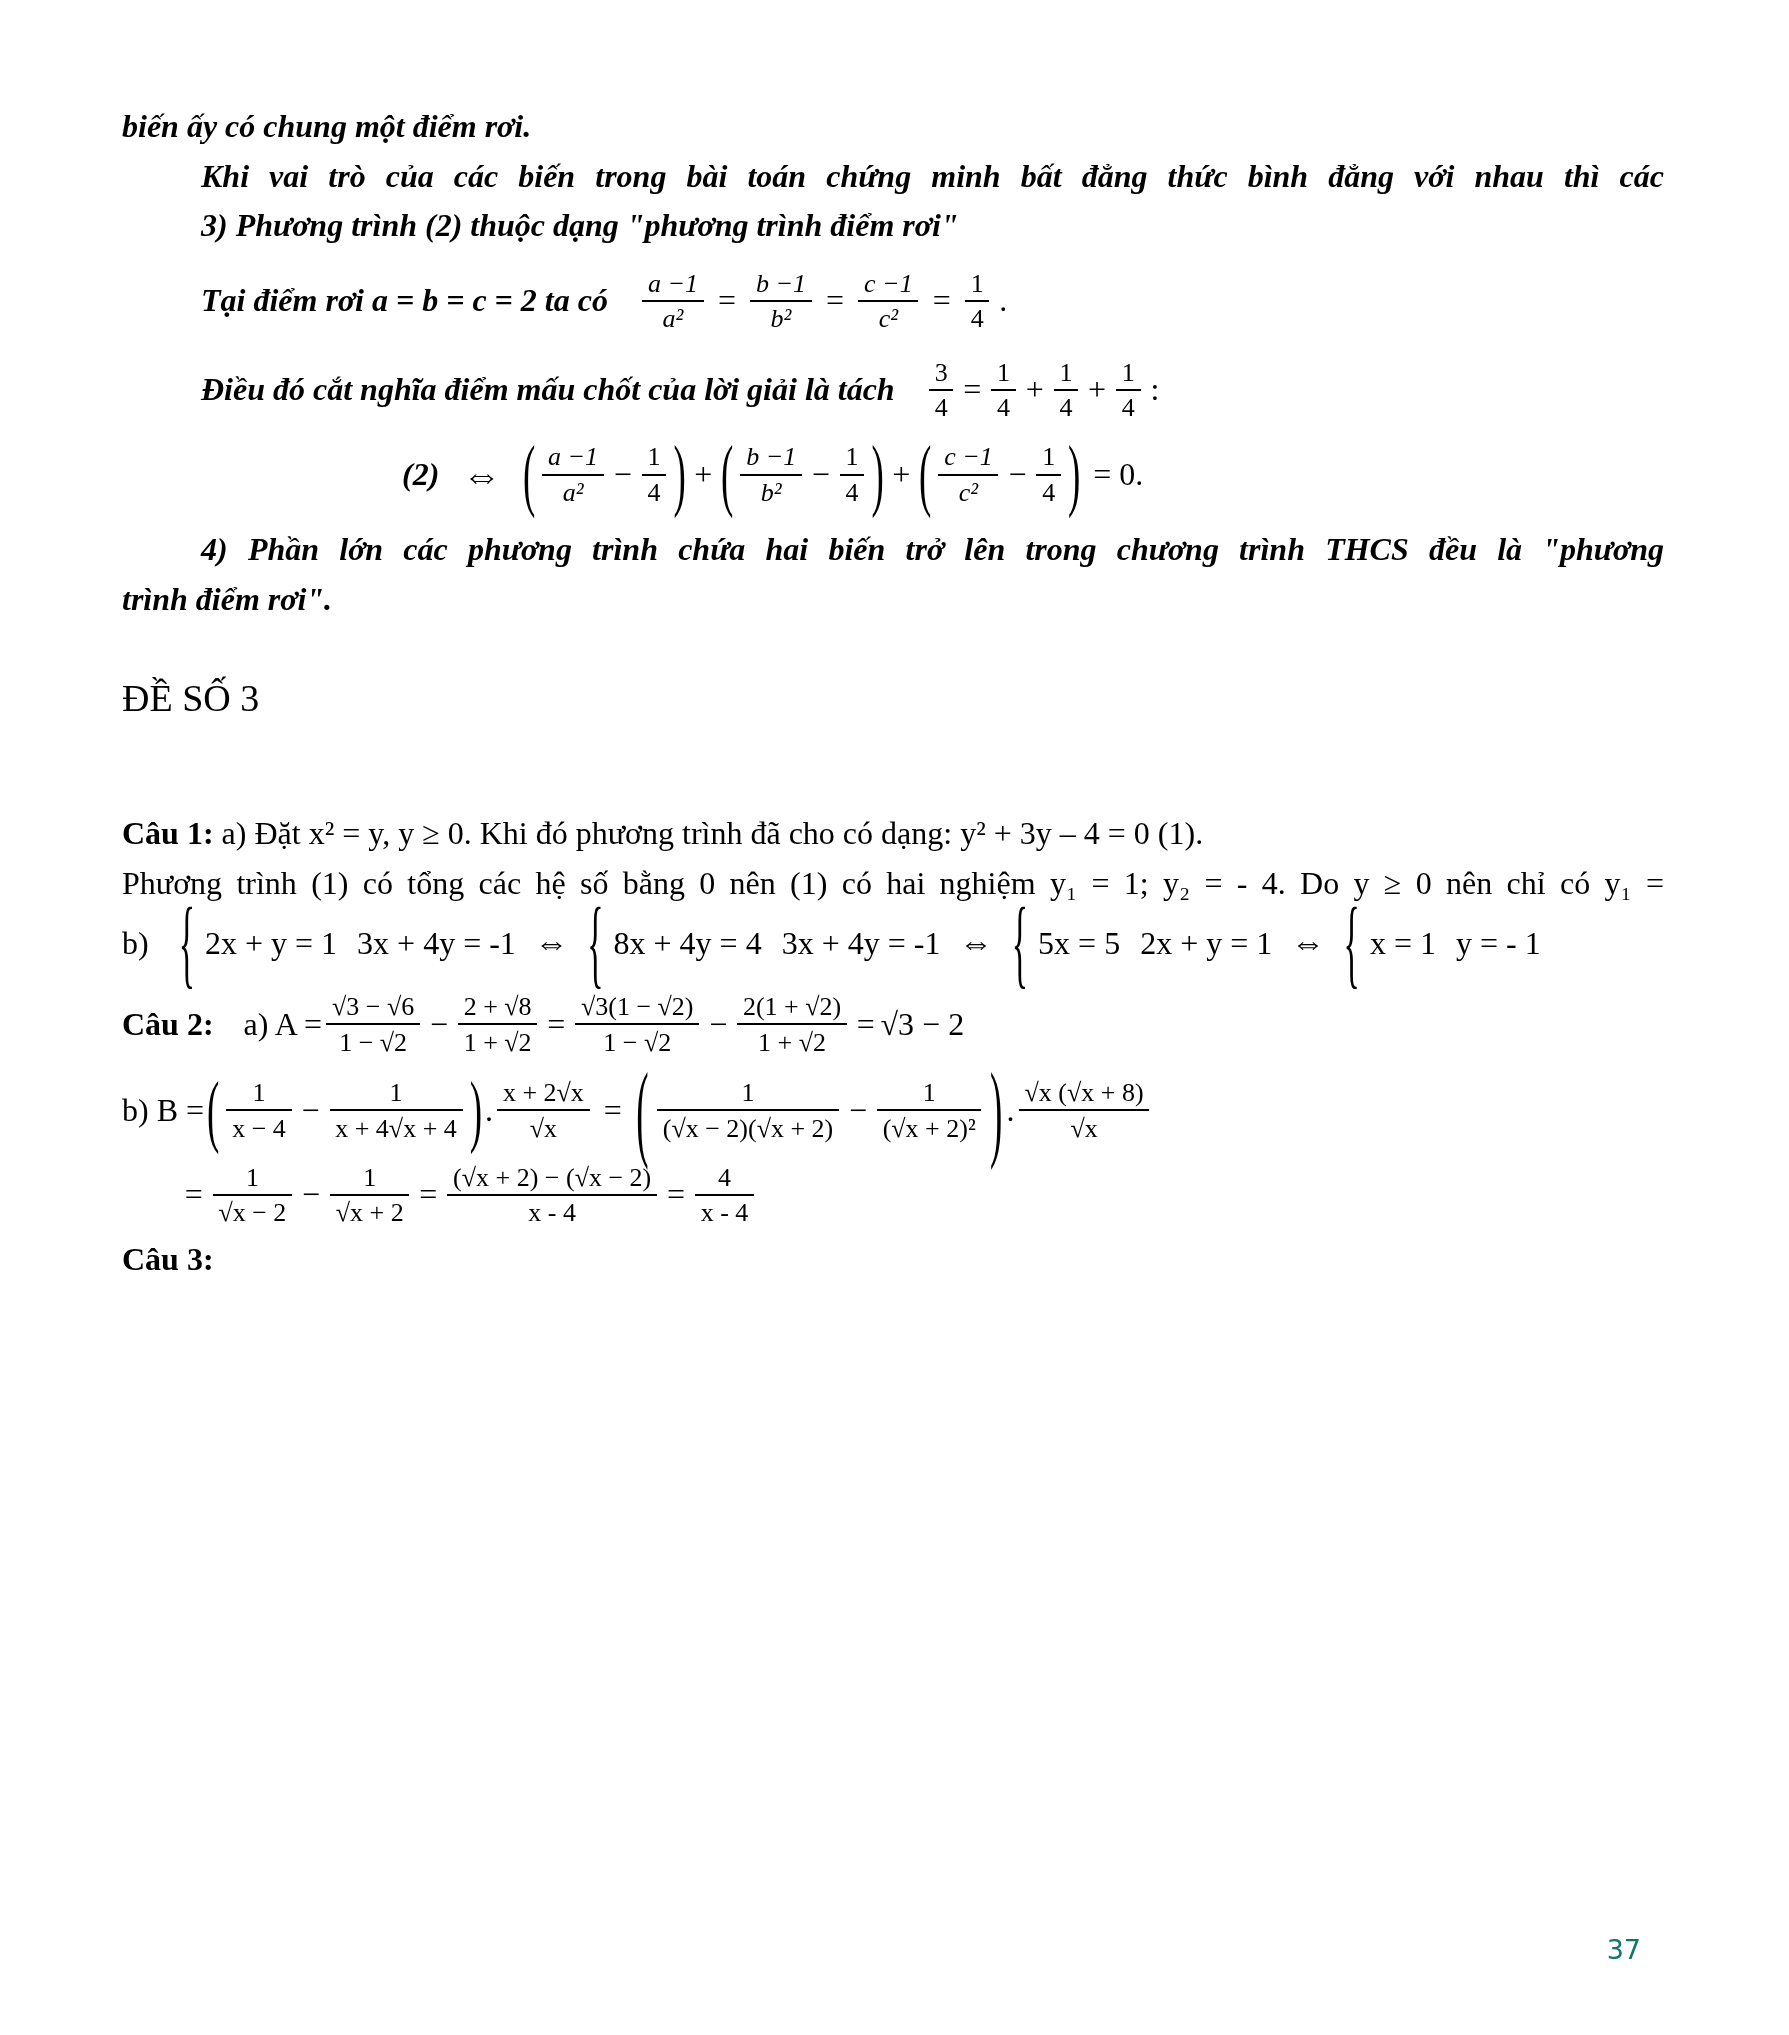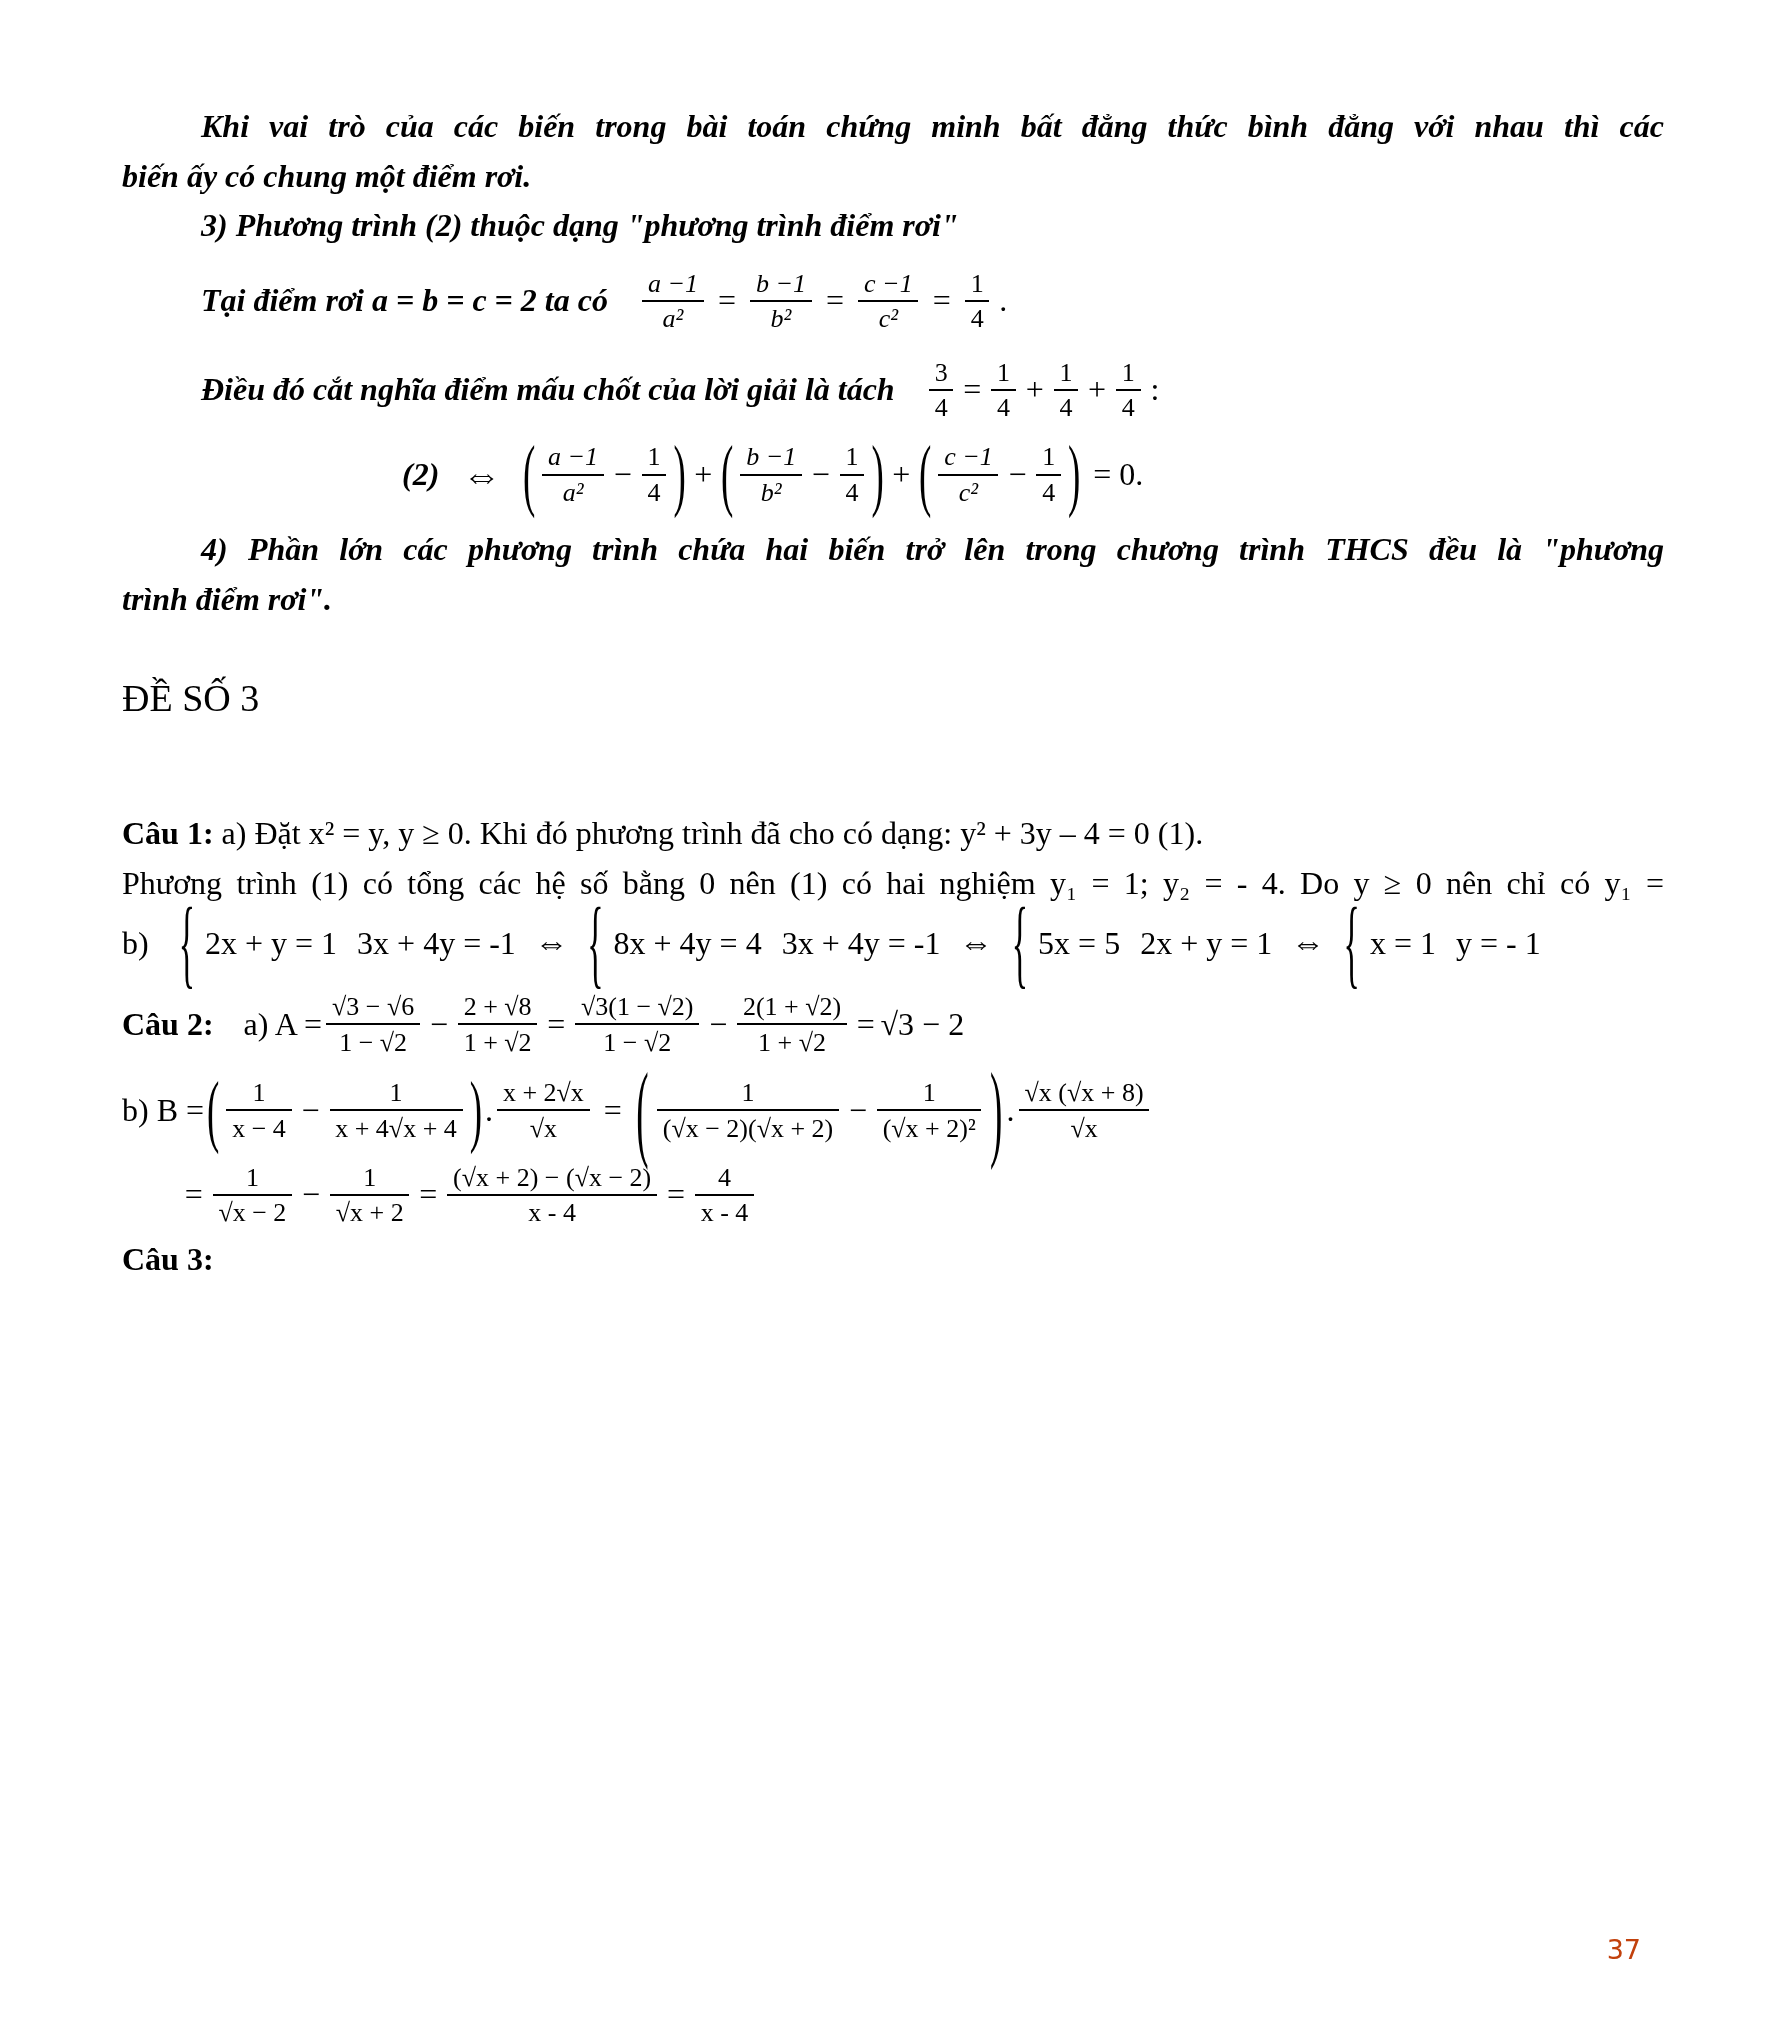--- a/index.html
+++ b/index.html
@@ -47,30 +47,30 @@
   .cau1{margin-top:85px;}
   .sysrow{margin-top:13px;}
   .c2a{margin-top:24.4px;}
   .c2b{margin-top:21.5px;}
   .c2c{margin-top:20px;padding-left:57px;}
   .c3{margin-top:10px;}
 
   .pageno{
     position:absolute;right:149px;bottom:66px;
     font-family:"DejaVu Sans","Liberation Sans",sans-serif;
-    font-size:27px;color:#c2410c;
+    font-size:27px;color:#0f766e;
   }
 </style>
 </head>
 <body>
 
 <div class="page">
 
+  <p class="bi">biến ấy có chung một điểm rơi.</p>
   <p class="bi ind jlast">Khi vai trò của các biến trong bài toán chứng minh bất đẳng thức bình đẳng với nhau thì các</p>
-  <p class="bi">biến ấy có chung một điểm rơi.</p>
   <p class="bi ind">3) Phương trình (2) thuộc dạng "phương trình điểm rơi"</p>
 
   <div class="mrow roi">
     <span class="bi ind">Tại điểm rơi a = b = c = 2  ta có</span>
     <span class="mgap"></span>
     <span class="frac it">
         <span class="fn">a −1</span>
         <span class="fd">a²</span>
       </span>
     <span class="op">=</span>

